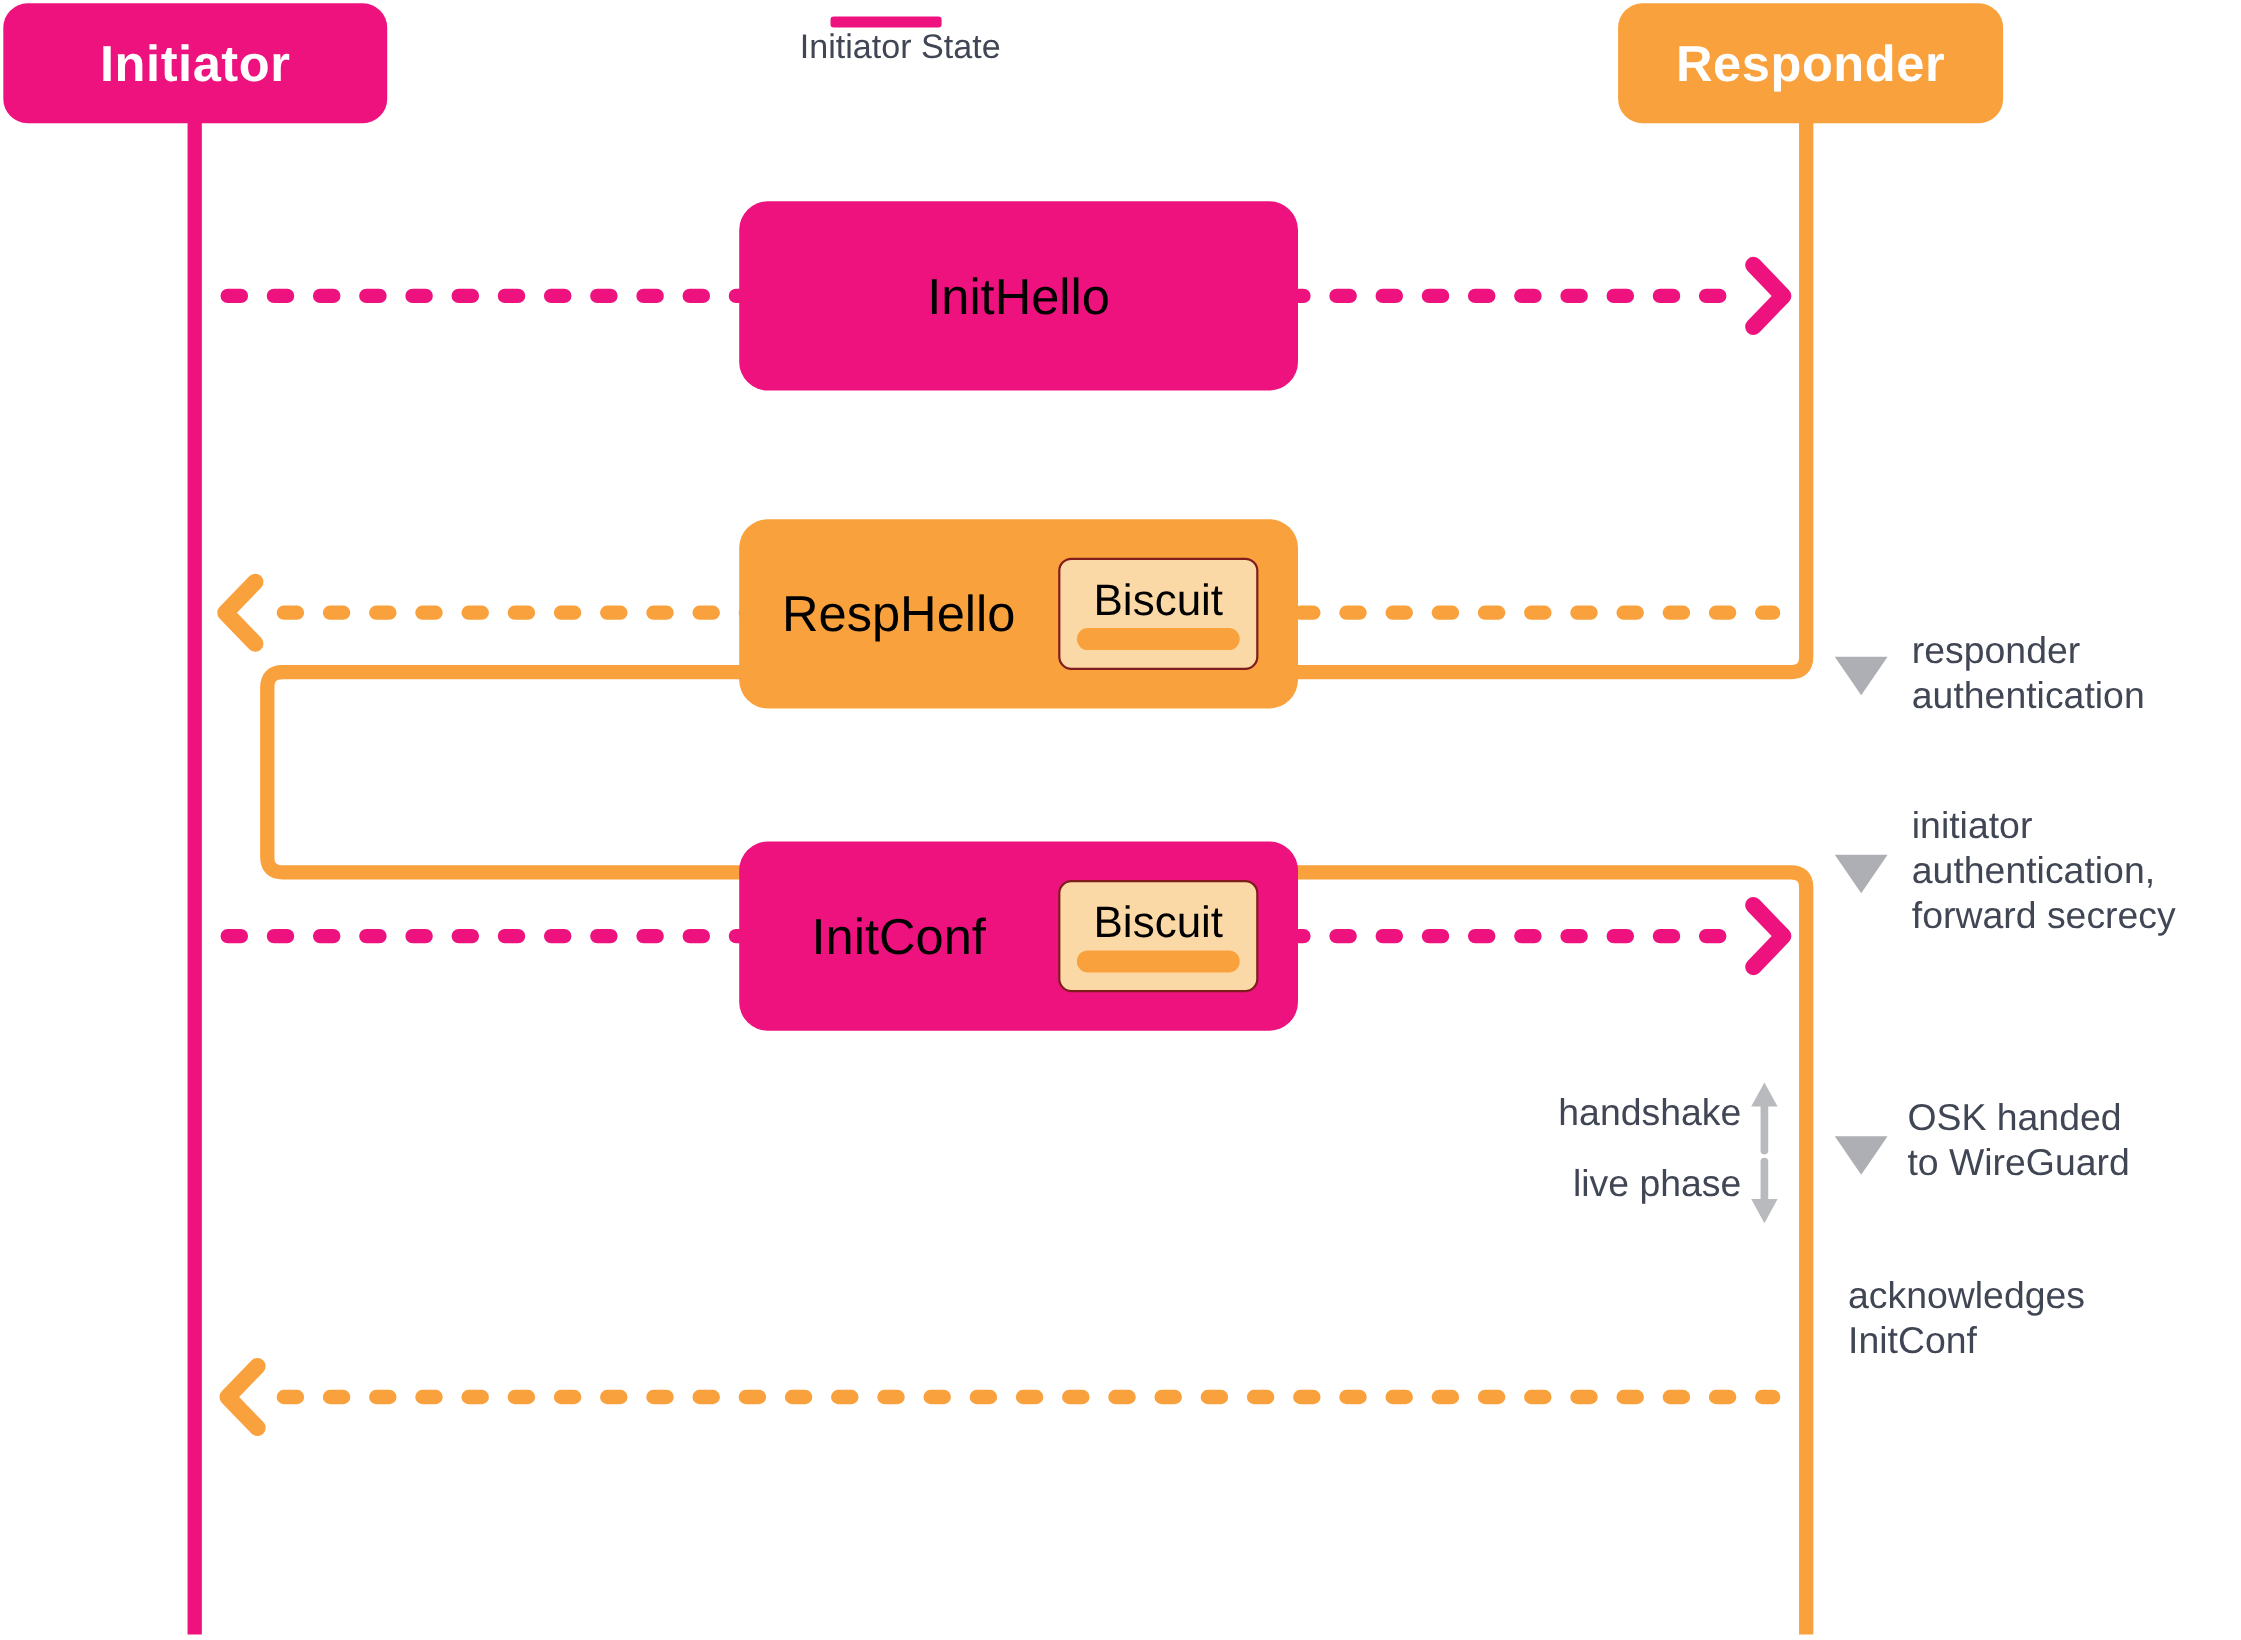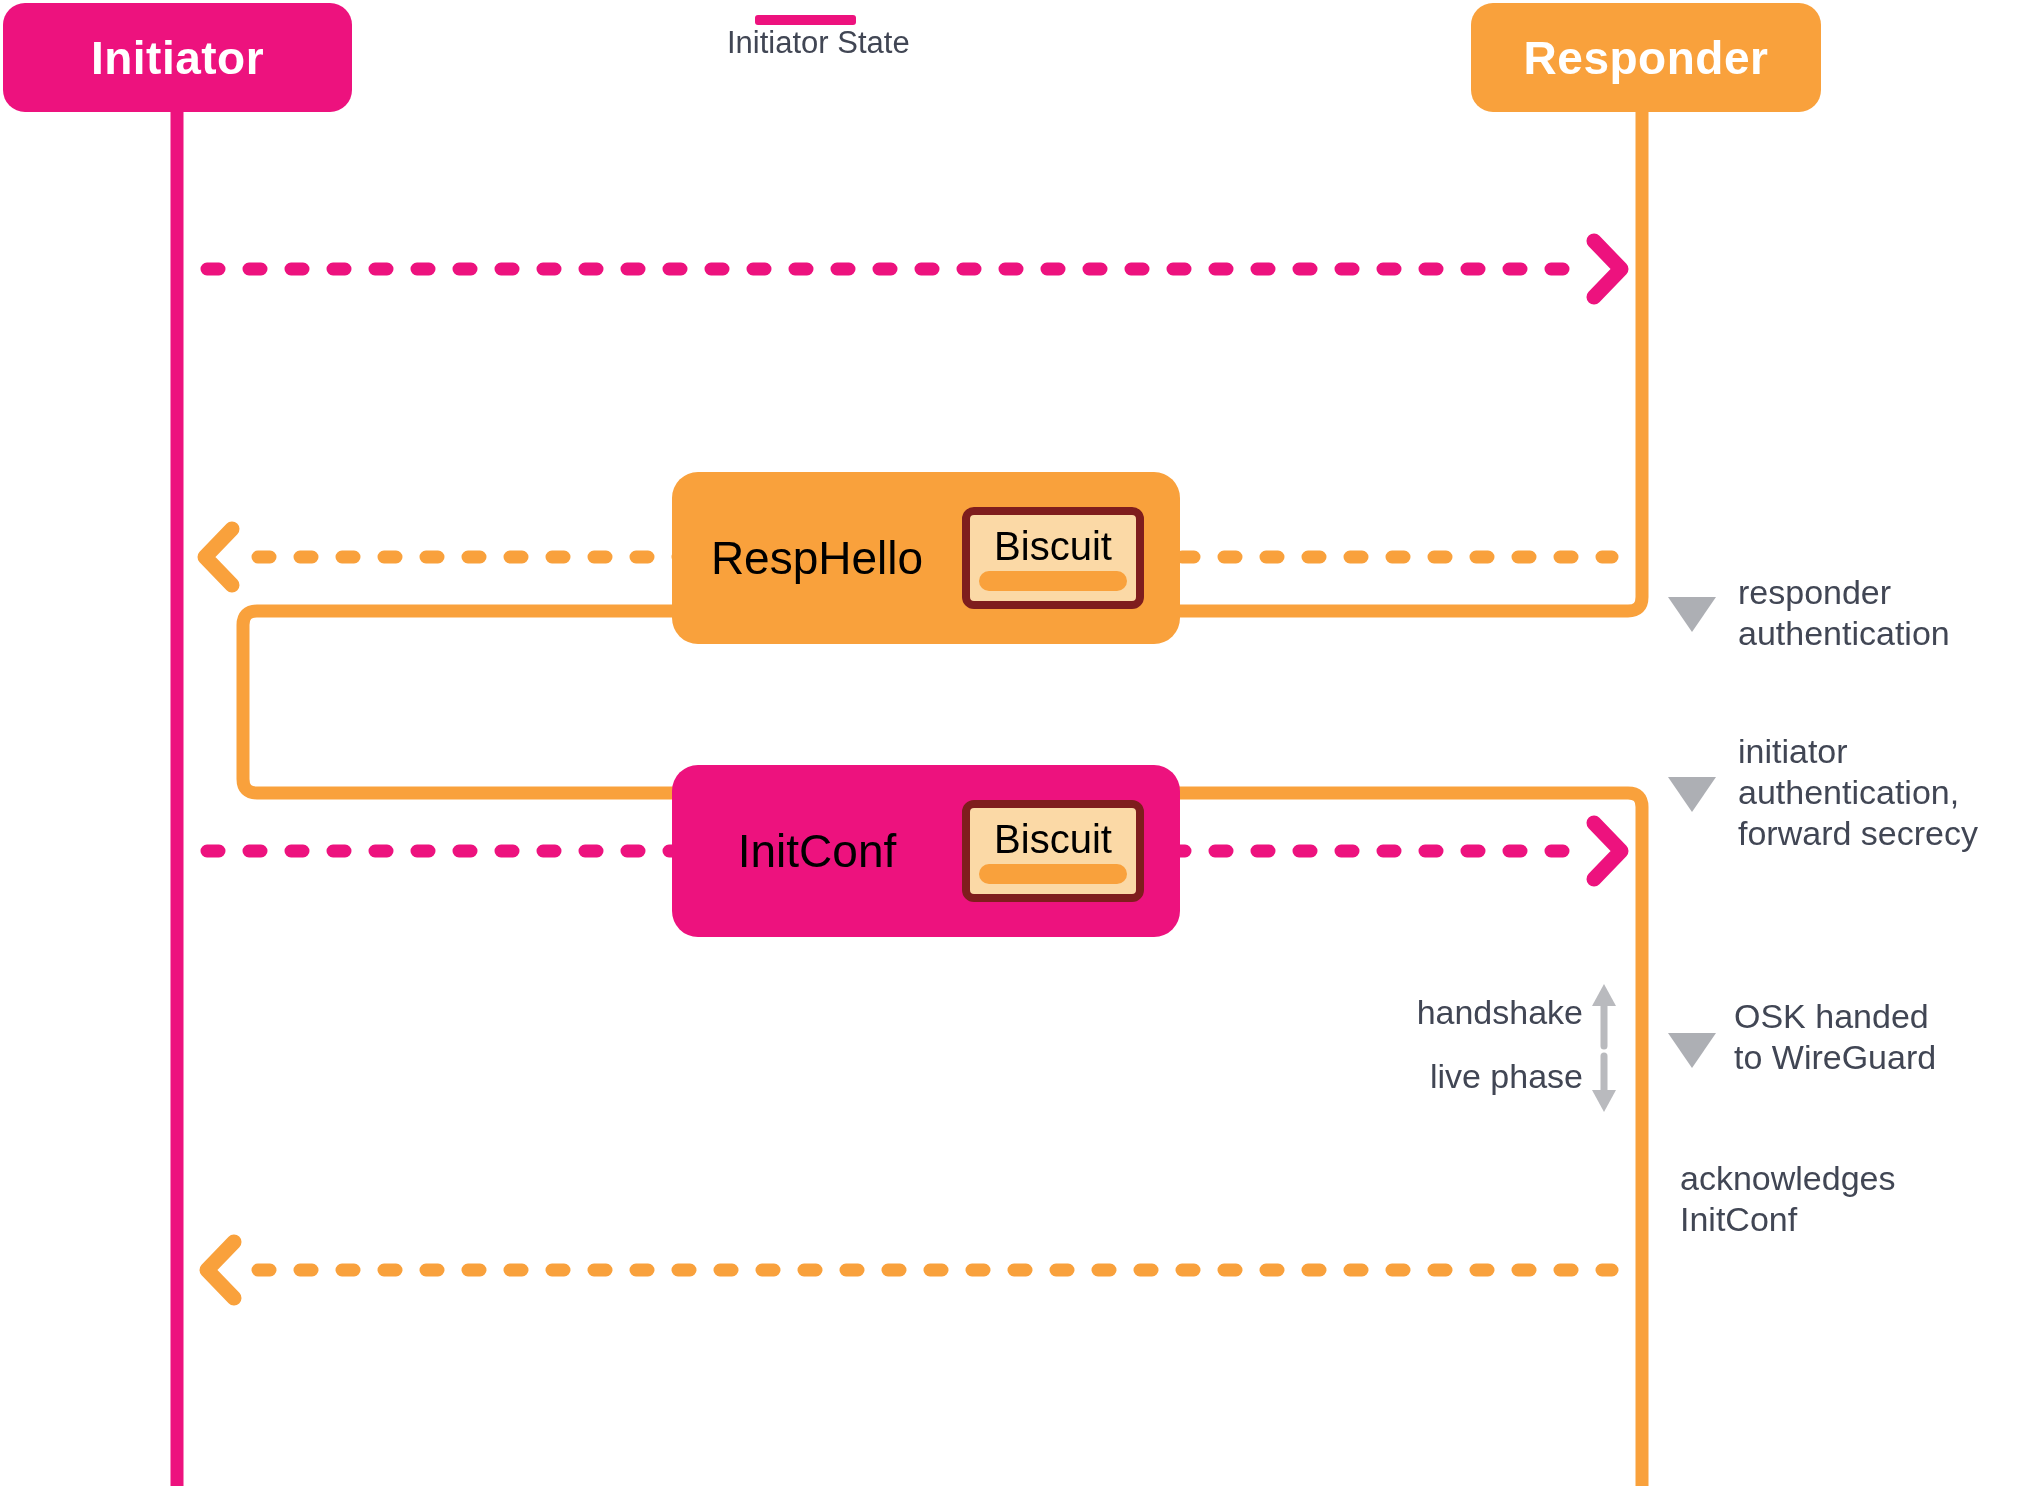--- a/index.html
+++ b/index.html
@@ -31,21 +31,21 @@
     position:absolute;left:672px;width:508px;height:172px;border-radius:26px;
     display:flex;align-items:center;justify-content:center;
     color:#000;font-size:46px;font-weight:500;
   }
   .msg.pink{background:#ED127E;}
   .msg.orange{background:#F9A13C;}
   .msg.with-biscuit{justify-content:flex-start;padding-right:36px;box-sizing:border-box;}
   .msg.with-biscuit .msg-label{flex:1;text-align:center;}
 
   .biscuit{
-    width:182px;height:102px;background:#FBD9A6;border:8px solid #7f1d1d;
+    width:182px;height:102px;background:#FBD9A6;border:2px solid #7f1d1d;
     border-radius:12px;box-sizing:border-box;flex:0 0 auto;
     display:flex;flex-direction:column;align-items:center;justify-content:center;
   }
   .biscuit-label{font-size:40px;font-weight:500;color:#000;line-height:1;}
   .biscuit-bar{width:148px;height:20px;border-radius:10px;background:#F9A13C;margin-top:5px;}
 
   
   .note{position:absolute;font-size:34px;line-height:41px;color:#414654;}
   .note span{display:block;}
   .note.right{text-align:right;}
@@ -101,20 +101,23 @@
     <span>Responder</span>
   </div>
 
   <div class="legend">
     <div class="legend-row">
       <div class="legend-swatch pink"></div>
       <div class="legend-label">Initiator State</div>
     </div>
   </div>
 
+  <div class="msg pink" style="top:183px;">
+    <span class="msg-label">InitHello</span>
+  </div>
 
   <div class="msg orange with-biscuit" style="top:472px;">
     <span class="msg-label">RespHello</span>
     <div class="biscuit">
       <span class="biscuit-label">Biscuit</span>
       <div class="biscuit-bar"></div>
     </div>
   </div>
 
   <div class="msg pink with-biscuit" style="top:765px;">

